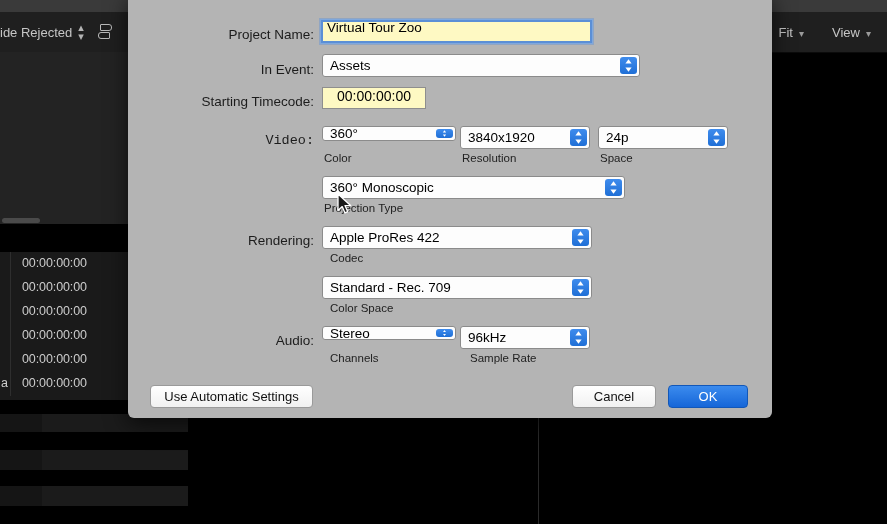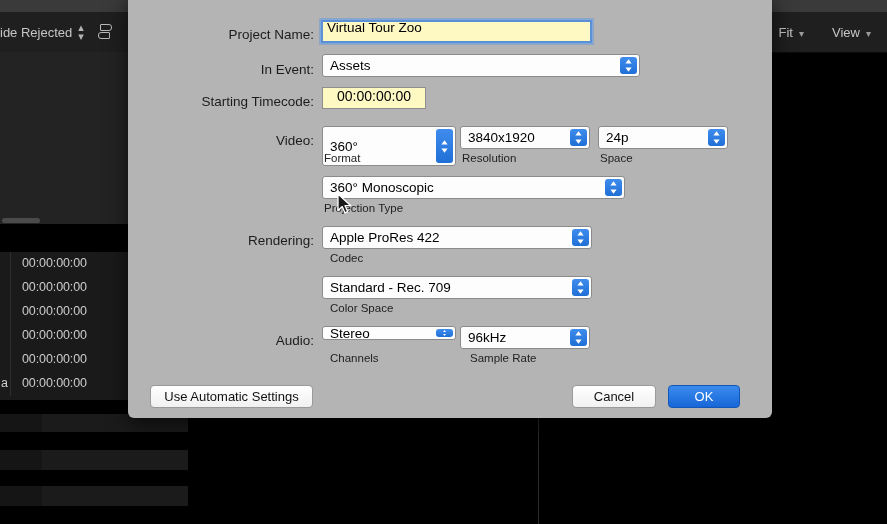--- a/index.html
+++ b/index.html
@@ -164,32 +164,32 @@
               <path d="M5.5 14.8 L2.4 10.6 H8.6 Z" fill="#fff"></path>
             </svg>
         </span>
       </div>
 
       <div class="lbl" style="left:46px;top:100px;width:140px;">Starting Timecode:</div>
       <div class="tf" style="left:194px;top:93px;width:104px;height:22px;justify-content:center;padding-left:0;font-size:14px;">
         <span>00:00:00:00</span>
       </div>
 
-      <div class="lbl" style="left:60px;top:139px;width:126px;">Video:</div>
-
-      <div class="pop" style="left:194px;top:132px;width:134px;height:40px;">
+      <div class="lbl" style="left:60px;top:139px;width:126px;font-family:Liberation Mono, monospace;">Video:</div>
+
+      <div class="pop" style="left:194px;top:132px;width:134px;height:15px;">
         <span class="val">360°</span>
         <span class="stp">
           <svg width="11" height="17" viewBox="0 0 11 17">
               <path d="M5.5 2.2 L8.6 6.4 H2.4 Z" fill="#fff"></path>
               <path d="M5.5 14.8 L2.4 10.6 H8.6 Z" fill="#fff"></path>
             </svg>
         </span>
       </div>
-      <div class="sub" style="left:196px;top:158px;">Format</div>
+      <div class="sub" style="left:196px;top:158px;">Color</div>
 
       <div class="pop" style="left:332px;top:132px;width:130px;height:23px;">
         <span class="val">3840x1920</span>
         <span class="stp">
           <svg width="11" height="17" viewBox="0 0 11 17">
               <path d="M5.5 2.2 L8.6 6.4 H2.4 Z" fill="#fff"></path>
               <path d="M5.5 14.8 L2.4 10.6 H8.6 Z" fill="#fff"></path>
             </svg>
         </span>
       </div>
@@ -262,21 +262,21 @@
         </span>
       </div>
       <div class="sub" style="left:342px;top:358px;">Sample Rate</div>
 
       <div class="btn" style="left:22px;top:391px;width:163px;height:23px;">
         <span>Use Automatic Settings</span>
       </div>
       <div class="btn" style="left:444px;top:391px;width:84px;height:23px;">
         <span>Cancel</span>
       </div>
-      <div class="btn primary" style="left:540px;top:391px;width:72px;height:23px;">
+      <div class="btn primary" style="left:540px;top:391px;width:80px;height:23px;">
         <span>OK</span>
       </div>
     </div>
   </div>
 
   <svg class="cursor" viewBox="0 0 16 22">
     <path d="M1 1 L1 17.5 L5.2 13.6 L7.9 19.8 L10.6 18.6 L8 12.6 L13.6 12.4 Z" fill="#1a1a1a" stroke="#ffffff" stroke-width="1.3" stroke-linejoin="round"></path>
   </svg>
 
 </div>

